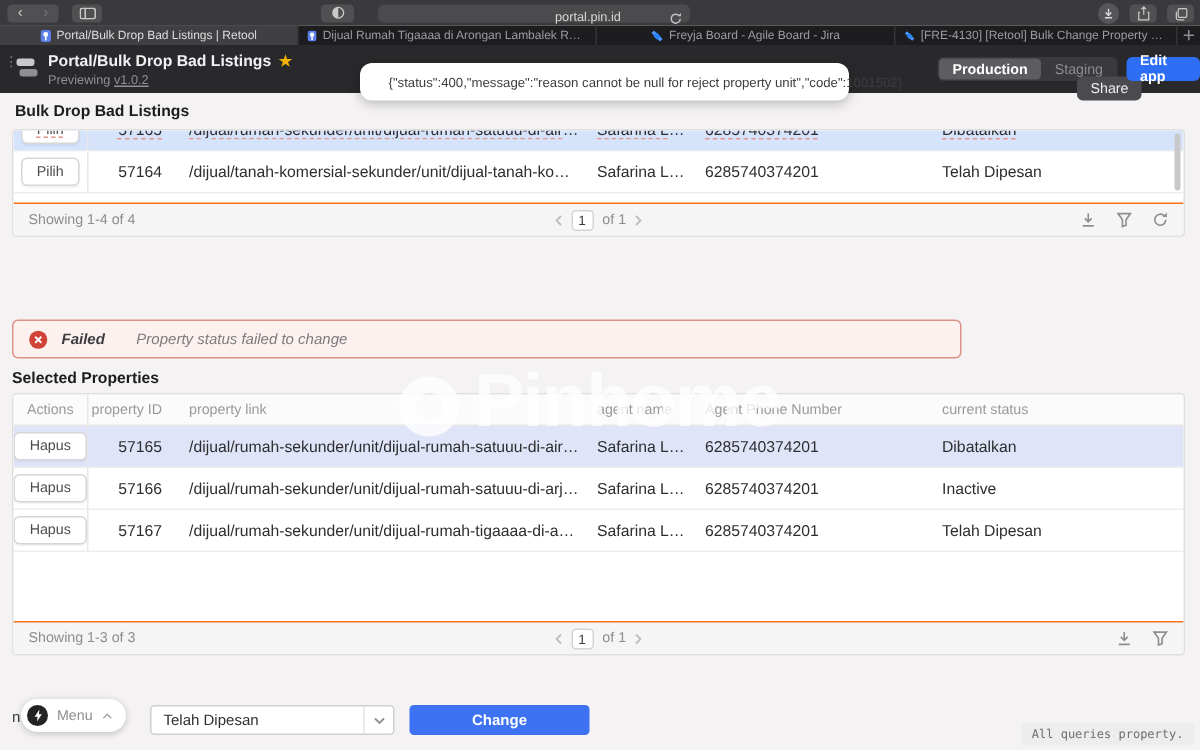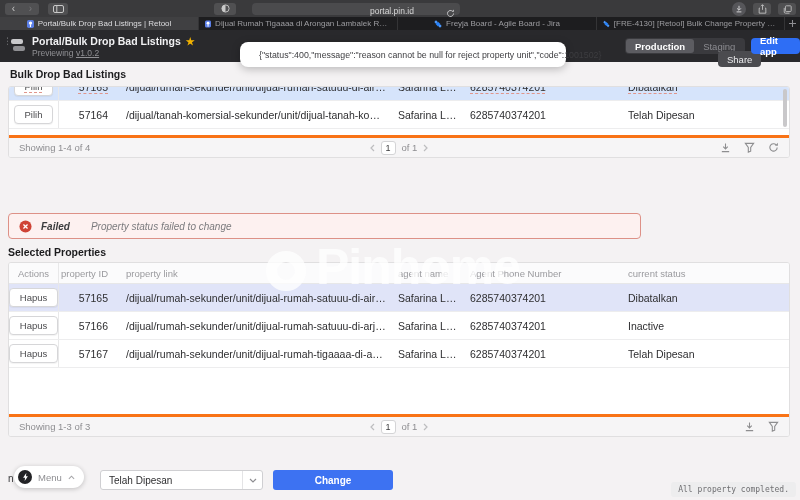--- a/index.html
+++ b/index.html
@@ -61,21 +61,21 @@
   .col-actions { width:50px; justify-content:center; border-right:1px solid #e8e8e9; }
   .col-id { width:55px; justify-content:flex-end; padding-right:6px; }
   .col-link { width:272px; padding-left:12px; }
   .col-link span, .col-agent span { overflow:hidden; text-overflow:ellipsis; white-space:nowrap; }
   .col-agent { width:72px; padding-left:12px; }
   .col-phone { width:158px; padding-left:12px; }
   .col-status { flex:1; padding-left:12px; }
   .minibtn { display:inline-block; background:#fff; border:1px solid #d6d6d8; border-radius:4px; padding:3px 10px; font-size:9.5px; color:#4c4c4f; box-shadow:0 1px 1px rgba(0,0,0,.05); text-decoration:none; }
   .thead { display:flex; align-items:stretch; height:21px; background:#fbfbfc; border-bottom:1px solid #e7e7e8; font-size:9.5px; color:#9a9a9e; }
   .thead .cell { font-weight:normal; }
-  .t-footer { height:22px; background:#f6f5f6; border-top:3px solid #f97316; display:flex; align-items:center; padding:0 10px; position:relative; font-size:9.5px; color:#8d8d90; }
+  .t-footer { height:22px; background:#f6f5f6; border-top:1px solid #f97316; display:flex; align-items:center; padding:0 10px; position:relative; font-size:9.5px; color:#8d8d90; }
   .pager { position:absolute; left:0; right:0; display:flex; align-items:center; justify-content:center; gap:6px; }
   .pagebox { min-width:15px; height:14px; background:#fff; border:1px solid #d4d4d6; border-radius:3px; display:flex; align-items:center; justify-content:center; font-size:9px; color:#3a3a3c; padding:0 3px; }
   .ticons { margin-left:auto; display:flex; align-items:center; gap:13px; z-index:2; }
   .vscroll { position:absolute; right:2px; top:2px; width:4px; height:38px; border-radius:2px; background:#c9c8ca; }
 
   .alert { position:absolute; left:8px; top:213px; width:633px; height:26px; background:#fdf1f0; border:1px solid #dd9187; border-radius:4px; display:flex; align-items:center; gap:9px; padding:0 10px; z-index:45;font-style:italic; }
   .alert .atitle { font-size:10px; font-weight:bold; color:#3c3c3e; }
   .alert .amsg { font-size:10px; color:#7b7b7e;padding-left:12px; }
 
   .sectitle { position:absolute; left:8px; top:246px; font-size:10.5px; font-weight:bold; color:#1c1c1e; }
@@ -399,15 +399,15 @@
   <div class="statusselect">
     <span class="selval">Telah Dipesan</span>
     <span class="selarrow">
       <svg width="8" height="5" viewBox="0 0 8 5">
           <path d="M1 1l3 3 3-3" fill="none" stroke="#8e8e92" stroke-width="1.2"></path>
         </svg>
     </span>
   </div>
   <button class="changebtn">Change</button>
 
-  <div class="querypill">All property completed.</div>
+  <div class="querypill">All queries property.</div>
 
 </div>
 
 </body></html>

